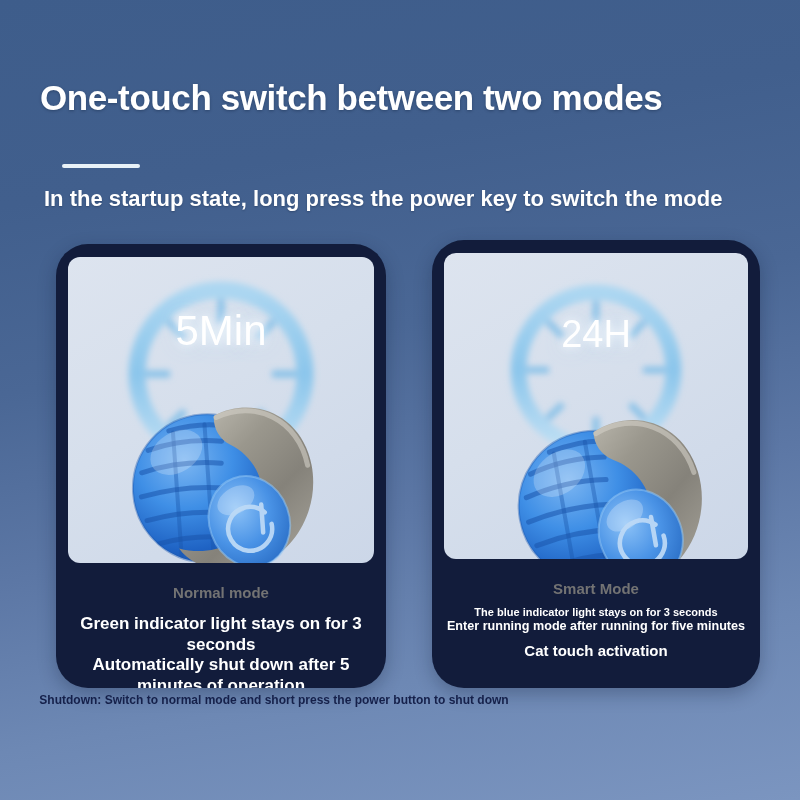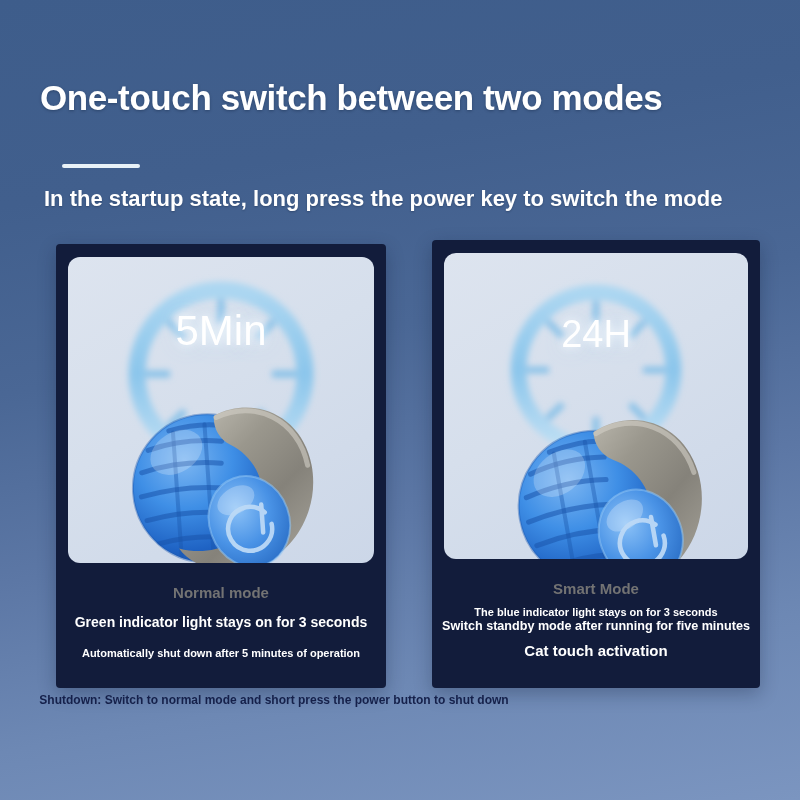--- a/index.html
+++ b/index.html
@@ -51,21 +51,21 @@
     font-weight: 700;
     color: #ffffff;
     text-shadow: 0 1px 2px rgba(10,22,45,.3);
     white-space: nowrap;
   }
 
   
   .card {
     position: absolute;
     background: #121c3b;
-    border-radius: 4px;
+    border-radius: 32px;
     box-shadow: 0 6px 18px rgba(10,20,45,.28);
     overflow: hidden;
   }
   #card-left  { left: 56px;  top: 244px; width: 330px; height: 444px; }
   #card-right { left: 432px; top: 240px; width: 328px; height: 448px; }
 
   .img-panel {
     position: absolute;
     left: 12px; right: 12px; top: 13px;
     height: 306px;
@@ -122,22 +122,22 @@
   .card-lines {
     position: absolute;
     left: 8px; right: 8px;
     text-align: center;
     color: #ffffff;
   }
   #card-left  .card-lines { top: 370px; }
   #card-right .card-lines { top: 366px; }
 
   .line { font-weight: 700; line-height: 1.22; }
-  #card-left  .line-0 { font-size: 14px; margin-bottom: 16px; }
-  #card-left  .line-1 { font-size: 11px; }
+  #card-left  .line-0 { font-size: 17px; margin-bottom: 0; }
+  #card-left  .line-1 { font-size: 17px; }
 
   #card-right .line-0 { font-size: 11px; padding: 0 34px; }
   #card-right .line-1 { font-size: 12.6px; margin-bottom: 7px; }
   #card-right .line-2 { font-size: 15px; }
 
   
   #shutdown-note {
     position: absolute;
     left: 24px; top: 692px;
     width: 500px;
@@ -352,20 +352,20 @@
             <path d="M152 166 a22 22 0 1 0 6 12"></path>
             <line x1="149" y1="158" x2="149" y2="186"></line>
           </g>
         </svg>
       </div>
     </div>
 
     <div class="card-title">Smart Mode</div>
     <div class="card-lines">
       <div class="line line-0">The blue indicator light stays on for 3 seconds</div>
-      <div class="line line-1">Switch standby mode after running for five minutes</div>
+      <div class="line line-1">Enter running mode after running for five minutes</div>
       <div class="line line-2">Cat touch activation</div>
     </div>
   </div>
 
   <div id="shutdown-note">Shutdown: Switch to normal mode and short press the power button to shut down</div>
 
 </div>
 
 </body></html>

